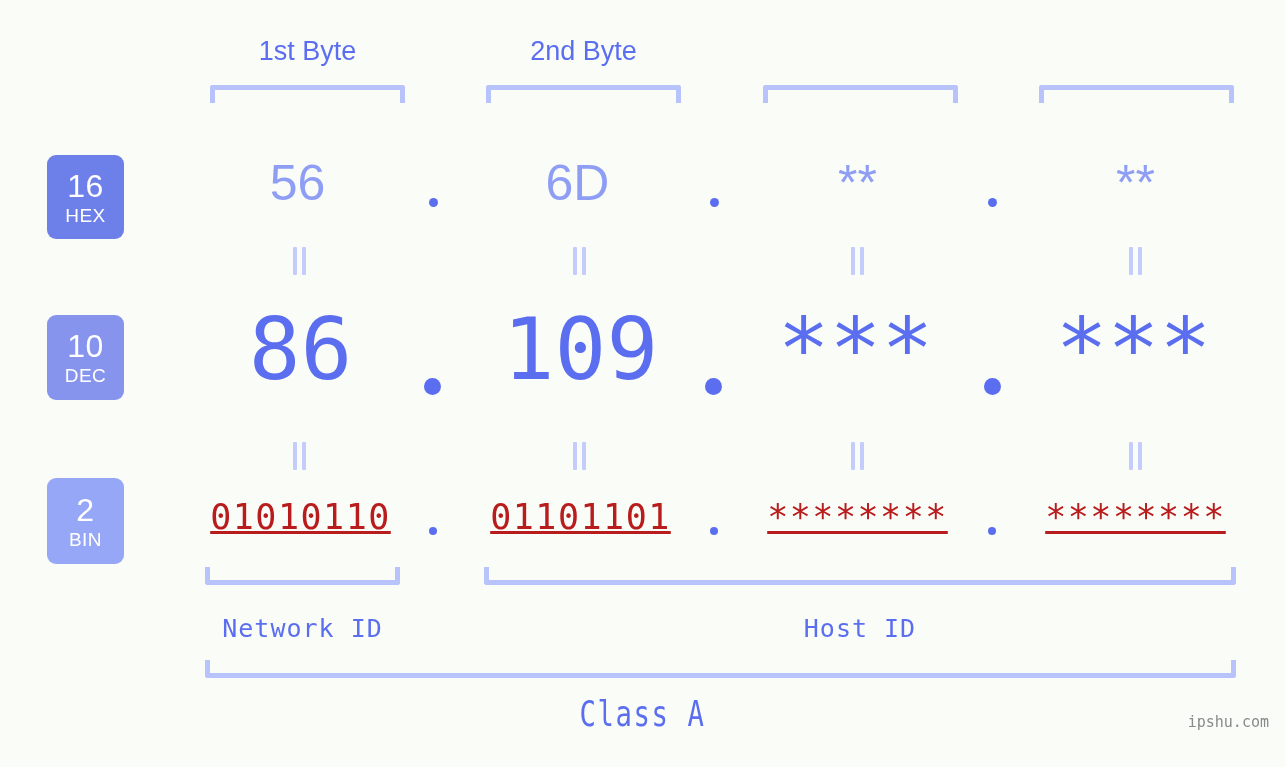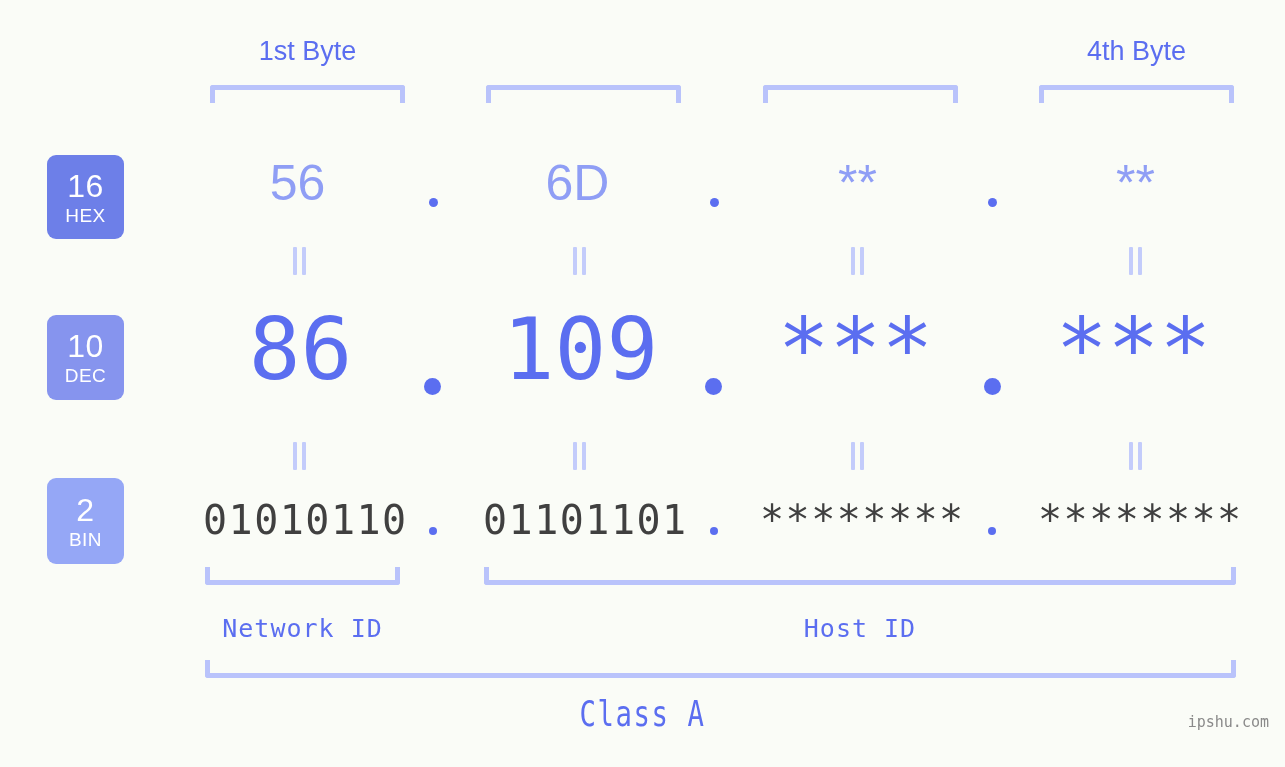--- a/index.html
+++ b/index.html
@@ -78,25 +78,26 @@
     font-family:"Liberation Sans", sans-serif;
     top:158px;
   }
   .row-dec .cell {
     color:#5b6ef0;
     font-size:86px;
     font-family:"DejaVu Sans Mono", monospace;
     top:306px;
   }
   .row-bin .cell {
-    color:#404040;
-    font-size:40px;
+    color:#b91c1c;
+    font-size:35px;
     font-family:"DejaVu Sans Mono", monospace;
     letter-spacing:1.5px;
     top:500px;
+    text-decoration:underline;
   }
 
   
   .dot { position:absolute; border-radius:50%; }
   .dot.hex { width:9px; height:9px; background:#5b6ef0; top:198px; }
   .dot.dec { width:17px; height:17px; background:#5b6ef0; top:378px; }
   .dot.bin { width:8px; height:8px; background:#5b6ef0; top:527px; }
 
   
   .eq {
@@ -147,21 +148,21 @@
     font-family:"DejaVu Sans Mono", monospace;
     letter-spacing:0px;
   }
 </style>
 </head>
 <body>
 
 <div class="stage">
 
   <div class="byte-label" style="left:210px;width:195px;">1st Byte</div>
-  <div class="byte-label" style="left:1039px;width:195px;">4th Byte</div>
+  <div class="byte-label" style="left:486px;width:195px;">2nd Byte</div>
 
   <div class="bracket-top" style="left:210px;width:195px;"></div>
   <div class="bracket-top" style="left:486px;width:195px;"></div>
   <div class="bracket-top" style="left:763px;width:195px;"></div>
   <div class="bracket-top" style="left:1039px;width:195px;"></div>
 
   <div class="badge" id="badge-hex">
     <span class="num">16</span>
     <span class="abbr">HEX</span>
   </div>

